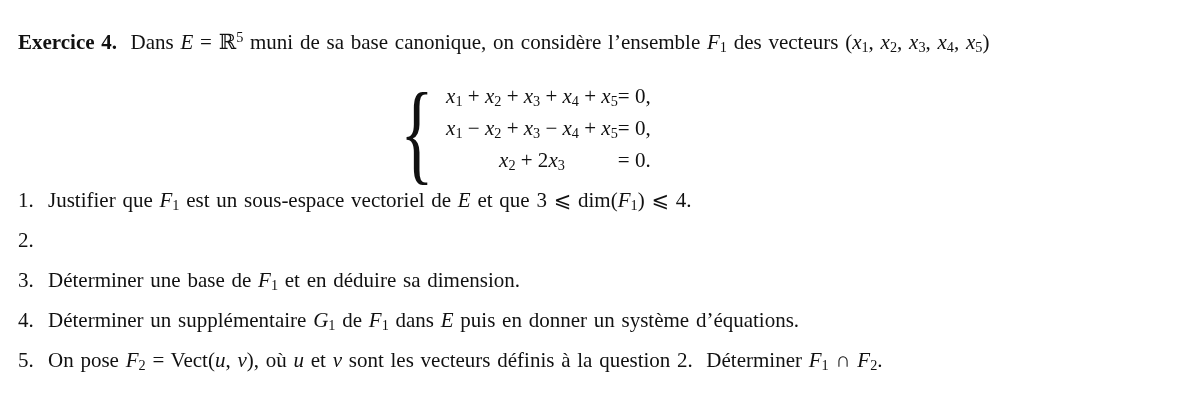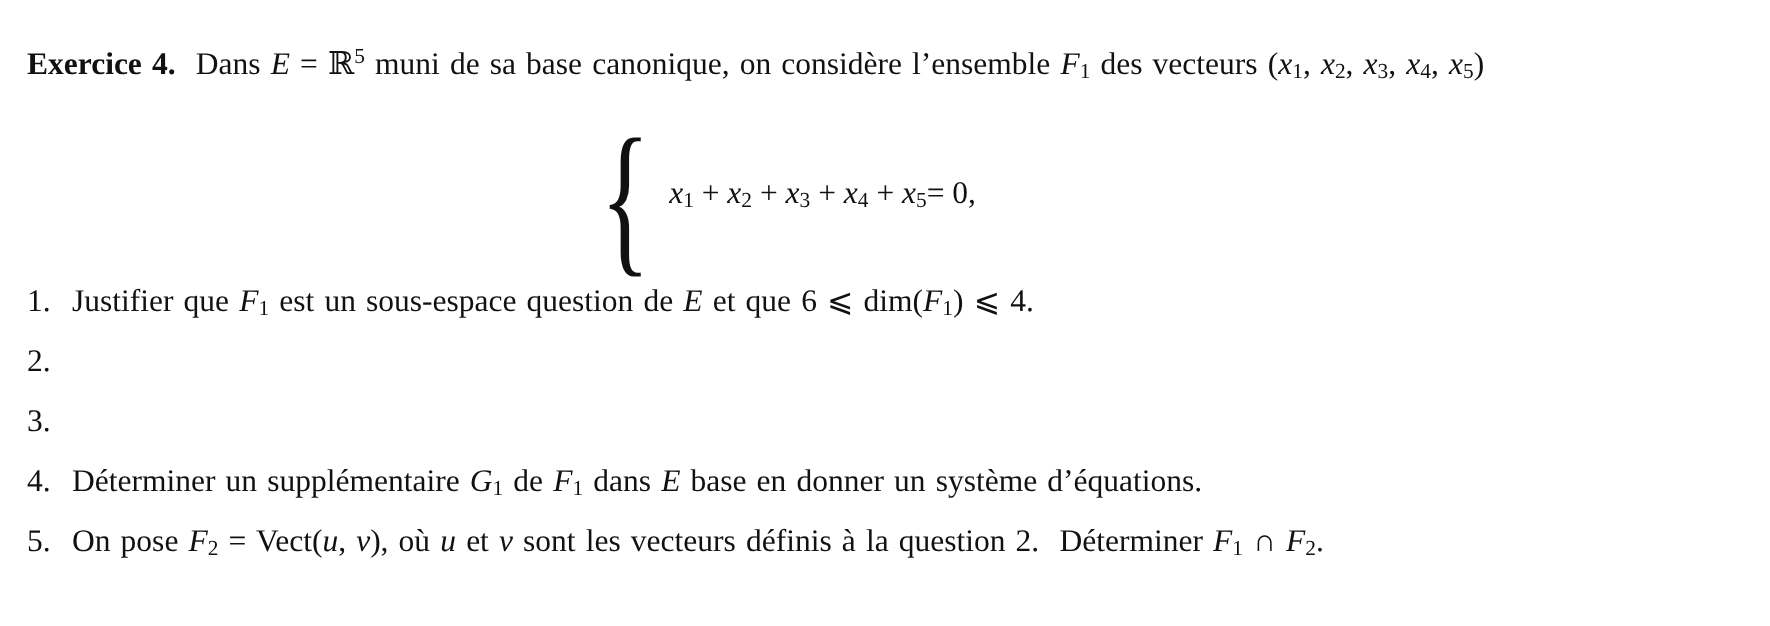--- a/index.html
+++ b/index.html
@@ -95,38 +95,47 @@
   </div>
 
   <div class="system">
     <span class="brace">{</span>
     <table class="eqs">
       <tbody>
           <tr>
         <td class="lhs"><span class="i">x</span><sub>1</sub><span> + </span><span class="i">x</span><sub>2</sub><span> + </span><span class="i">x</span><sub>3</sub><span> + </span><span class="i">x</span><sub>4</sub><span> + </span><span class="i">x</span><sub>5</sub></td>
         <td class="rhs"><span> = 0,</span></td>
       </tr>
+      <tr>
+        <td class="lhs"><span class="i">x</span><sub>1</sub><span> − </span><span class="i">x</span><sub>2</sub><span> + </span><span class="i">x</span><sub>3</sub><span> − </span><span class="i">x</span><sub>4</sub><span> + </span><span class="i">x</span><sub>5</sub></td>
+        <td class="rhs"><span> = 0,</span></td>
+      </tr>
+      <tr>
+        <td class="lhs"><span class="i">x</span><sub>2</sub><span> + 2</span><span class="i">x</span><sub>3</sub></td>
+        <td class="rhs"><span> = 0.</span></td>
+      </tr>
     </tbody>
       </table>
   </div>
 
   <div class="questions">
     <div class="q">
       <span class="qnum">1.</span>
-      <span class="qtext"><span>Justifier que </span><span class="i">F</span><sub>1</sub><span> est un sous-espace question de </span><span class="i">E</span><span> et que 6 ⩽ dim(</span><span class="i">F</span><sub>1</sub><span>) ⩽ 4.</span></span>
+      <span class="qtext"><span>Justifier que </span><span class="i">F</span><sub>1</sub><span> est un sous-espace vectoriel de </span><span class="i">E</span><span> et que 3 ⩽ dim(</span><span class="i">F</span><sub>1</sub><span>) ⩽ 4.</span></span>
     </div>
     <div class="q">
       <span class="qnum">2.</span>
     </div>
     <div class="q">
       <span class="qnum">3.</span>
+      <span class="qtext"><span>Déterminer une base de </span><span class="i">F</span><sub>1</sub><span> et en déduire sa dimension.</span></span>
     </div>
     <div class="q">
       <span class="qnum">4.</span>
-      <span class="qtext"><span>Déterminer un supplémentaire </span><span class="i">G</span><sub>1</sub><span> de </span><span class="i">F</span><sub>1</sub><span> dans </span><span class="i">E</span><span> base en donner un système d’équations.</span></span>
+      <span class="qtext"><span>Déterminer un supplémentaire </span><span class="i">G</span><sub>1</sub><span> de </span><span class="i">F</span><sub>1</sub><span> dans </span><span class="i">E</span><span> puis en donner un système d’équations.</span></span>
     </div>
     <div class="q">
       <span class="qnum">5.</span>
       <span class="qtext"><span>On pose </span><span class="i">F</span><sub>2</sub><span> = Vect(</span><span class="i">u</span><span>, </span><span class="i">v</span><span>), où </span><span class="i">u</span><span> et </span><span class="i">v</span><span> sont les vecteurs définis à la question 2.</span><span>&nbsp; Déterminer </span><span class="i">F</span><sub>1</sub><span> ∩ </span><span class="i">F</span><sub>2</sub><span>.</span></span>
     </div>
   </div>
 
 </div>
 
 </body></html>

